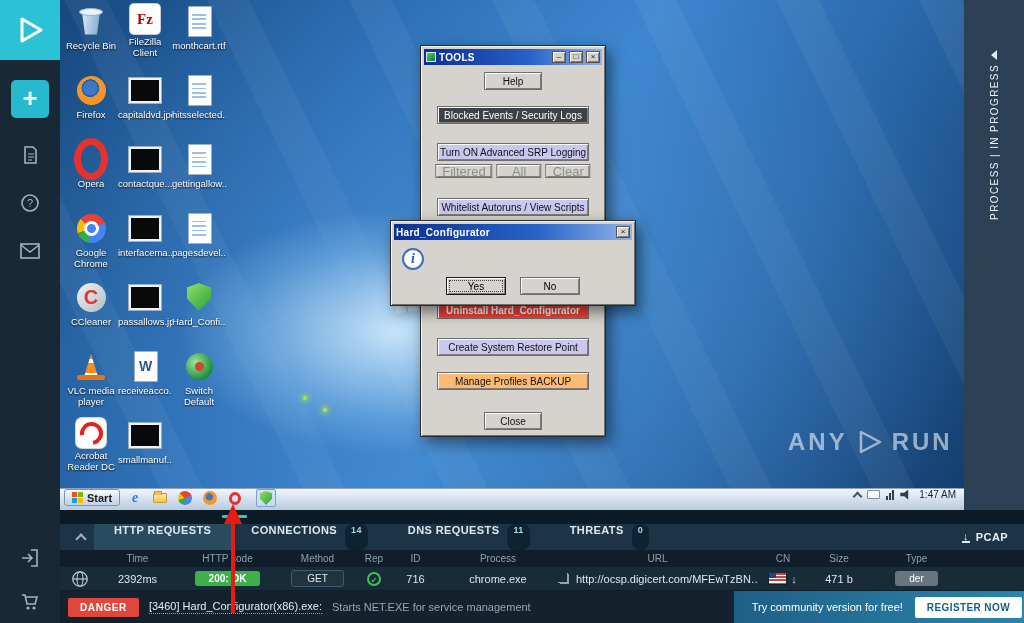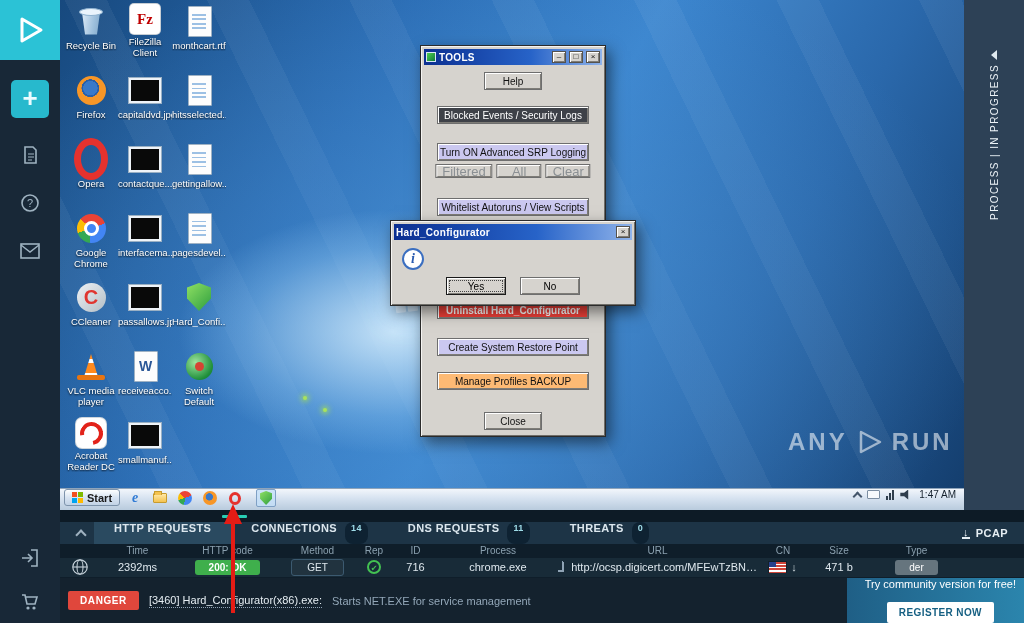--- a/index.html
+++ b/index.html
@@ -174,41 +174,41 @@
   .tbadge{background:#0e2232;color:#9fdce8;font-size:9px;font-weight:bold;padding:1px 6px;border-radius:8px;min-width:8px;text-align:center;}
   .pcap{margin-left:auto;margin-right:16px;display:flex;align-items:center;gap:6px;color:#e6eef3;
         font-size:11px;font-weight:bold;letter-spacing:.4px;}
   .dl-ic{color:#e6eef3;font-size:11px;line-height:10px;border-bottom:2px solid #e6eef3;padding:0 1px 0;}
 
   .grid-cols{display:grid;grid-template-columns:40px 75px 105px 75px 38px 45px 120px 1fr 52px 60px 95px 60px;align-items:center;}
   .thead{height:17px;background:#0f1e2a;color:#8ba0af;font-size:10px;}
   .thead div{text-align:center;}
   .trow{height:24px;background:#182b38;color:#dfe8ee;font-size:11px;border-bottom:1px solid #0f1e2a;}
   .cell{display:flex;align-items:center;justify-content:center;gap:5px;overflow:hidden;white-space:nowrap;}
-  .cell.url{justify-content:flex-end;padding-left:2px;}
+  .cell.url{justify-content:flex-start;padding-left:2px;}
   .code-badge{background:#3faf4c;color:#fff;font-size:10px;font-weight:bold;padding:2px 14px;border-radius:3px;}
   .method-pill{border:1px solid #3c5a70;background:rgba(255,255,255,.04);border-radius:3px;padding:2px 15px;font-size:10px;}
   .rep-ok{width:14px;height:14px;border-radius:50%;border:2px solid #43c152;color:#43c152;
           font-size:8px;line-height:13px;text-align:center;font-weight:bold;}
   .copy-ic{position:relative;width:9px;height:10px;border:1px solid #8fa3b5;flex:none;margin-right:2px;}
   .copy-ic::before{content:"";position:absolute;left:-4px;top:-4px;width:9px;height:10px;border:1px solid #8fa3b5;background:#182b38;}
   .flag-us{position:relative;width:17px;height:11px;flex:none;
            background:repeating-linear-gradient(#cf4438 0 1.6px,#fff 1.6px 3.2px);box-shadow:0 0 0 1px rgba(0,0,0,.25);}
   .flag-us::before{content:"";position:absolute;left:0;top:0;width:7px;height:5px;background:#27408b;}
   .dir-down{color:#cfd8de;font-size:11px;}
   .type-badge{background:#66757e;color:#fff;font-size:10px;padding:2px 14px;border-radius:3px;}
   .globe{display:flex;align-items:center;justify-content:center;}
 
   .statusbar{flex:1;display:flex;align-items:center;gap:10px;padding-left:8px;background:#14222e;}
   .danger-badge{background:#e0473c;color:#fff;font-weight:bold;font-size:10px;letter-spacing:.6px;
                 padding:4px 12px;border-radius:2px;}
   .msg-prefix{color:#e6eef3;font-size:11px;border-bottom:1px dotted #8fa3b5;padding-bottom:1px;}
   .msg-rest{color:#93a7b8;font-size:11px;}
   .promo{margin-left:auto;height:100%;display:flex;align-items:center;gap:12px;
-         background:linear-gradient(90deg,#1f5f86,#2b85ad);padding:0 8px 0 18px;flex-direction:column;}
+         background:linear-gradient(90deg,#1f5f86,#2b85ad);padding:0 2px 0 18px;}
   .promo-text{color:#fff;font-size:11px;}
   .register-btn{background:#fff;color:#155f82;font-weight:bold;font-size:10px;letter-spacing:.4px;
                 padding:5px 12px;border-radius:2px;}
 
   
   .annot{position:absolute;left:0;top:0;width:1024px;height:623px;z-index:90;pointer-events:none;}
 </style>
 </head>
 <body>
 

